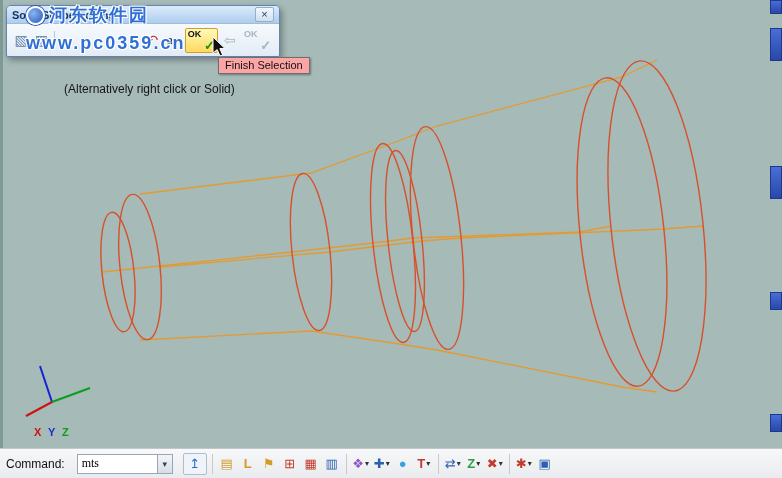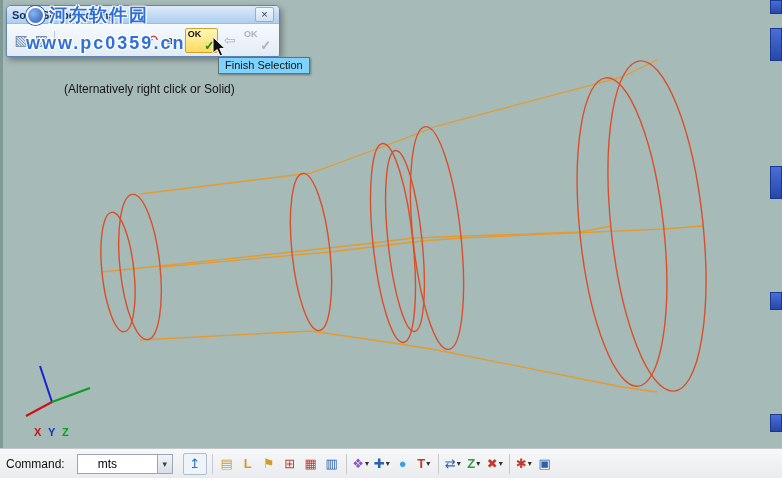--- a/index.html
+++ b/index.html
@@ -39,33 +39,33 @@
   .ok-btn.hl{background:linear-gradient(#fff9b8,#ffd95e);border:1px solid #cfa12c;}
   .ok-btn.dis .ok-t,.ok-btn.dis .ok-c{color:#a9b3bc;}
 
   .wm1{position:absolute;left:26px;top:3px;display:flex;align-items:center;gap:4px;z-index:30;}
   .wm-text{font-size:18px;font-weight:bold;color:#2f6fd6;letter-spacing:2px;
         text-shadow:-1px -1px 0 #fff,1px -1px 0 #fff,-1px 1px 0 #fff,1px 1px 0 #fff;}
   .wm-logo{width:15px;height:15px;border-radius:50%;background:radial-gradient(circle at 35% 35%,#8ab4f0,#2458b8);
         border:2px solid #fff;box-shadow:0 0 0 1px #2458b8;}
   .wm2{position:absolute;left:26px;top:33px;z-index:30;}
 
-  .tooltip{position:absolute;left:218px;top:57px;z-index:40;background:#7dd3fc;border:1px solid #6e6e6e;
+  .tooltip{position:absolute;left:218px;top:57px;z-index:40;background:#fca5a5;border:1px solid #6e6e6e;
         padding:1px 6px 2px;font-size:11px;color:#111;box-shadow:1px 1px 2px rgba(0,0,0,.35);white-space:nowrap;}
   .cursor{position:absolute;left:212px;top:36px;z-index:50;}
 
   .dock{position:absolute;right:0;width:12px;background:linear-gradient(#4a6ed8,#2748a8);border:1px solid #1c3a8c;z-index:5;box-sizing:border-box;}
   .seg1{top:0;height:14px;}.seg2{top:28px;height:33px;}.seg3{top:166px;height:33px;}.seg4{top:292px;height:18px;}.seg5{top:414px;height:18px;}
 
   .cmdbar{position:absolute;left:0;right:0;bottom:0;height:30px;box-sizing:border-box;
         background:linear-gradient(#f7f8f9,#e9ebee);border-top:1px solid #c3c7cc;
         display:flex;align-items:center;padding:0 6px;gap:4px;z-index:10;}
   .cmd-label{font-size:12px;color:#111;margin-right:8px;}
   .combo{display:flex;align-items:center;width:96px;height:20px;background:#fff;border:1px solid #98a6b5;box-sizing:border-box;}
-  .combo-val{flex:1;font-size:12px;padding-left:20px;font-family:Liberation Sans, sans-serif;}
+  .combo-val{flex:1;font-size:12px;padding-left:4px;font-family:Liberation Serif, serif;}
   .combo-caret{width:14px;height:100%;display:flex;align-items:center;justify-content:center;font-size:9px;
         background:linear-gradient(#f2f5f8,#d8dee5);border-left:1px solid #98a6b5;color:#344;}
   .cmd-icons{display:flex;align-items:center;gap:3px;margin-left:6px;overflow:hidden;flex:1;}
   .ci{display:inline-flex;align-items:center;justify-content:center;height:20px;min-width:18px;font-size:13px;border-radius:2px;}
   .ci .g{line-height:1;}
   .ci.bold .g{font-weight:bold;}
   .ci .caret{font-size:8px;color:#333;margin-left:1px;}
   .ci.boxed{border:1px solid #aebecd;background:#eef4fa;width:22px;}
   .csep{width:1px;height:20px;background:#c6cad0;margin:0 2px;}
 </style>

